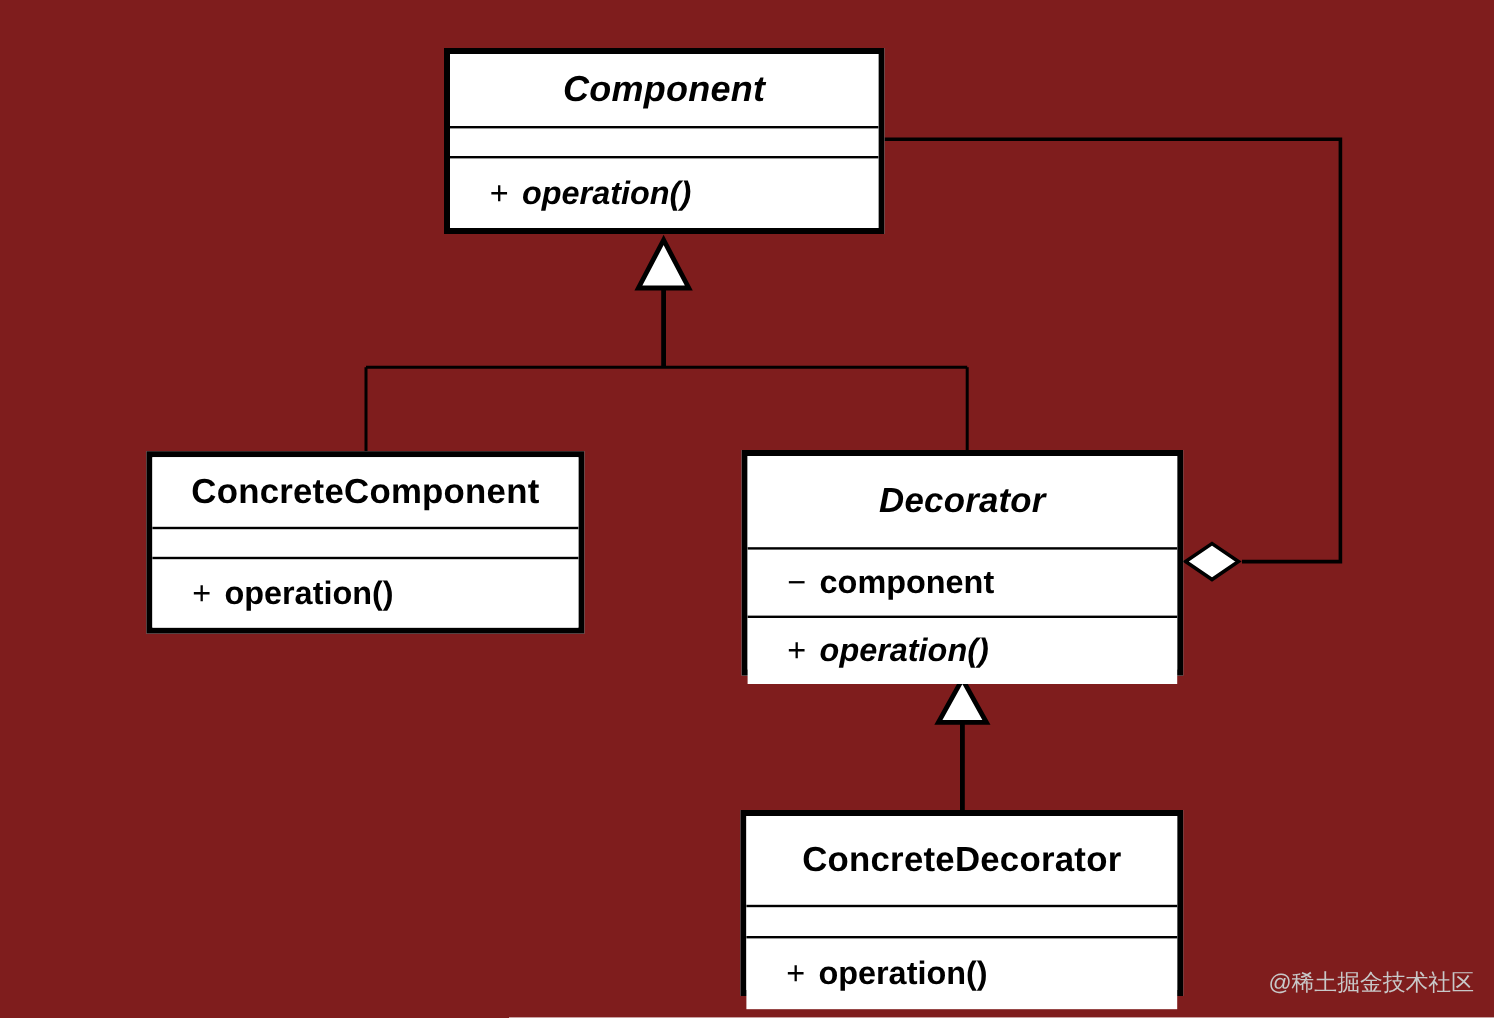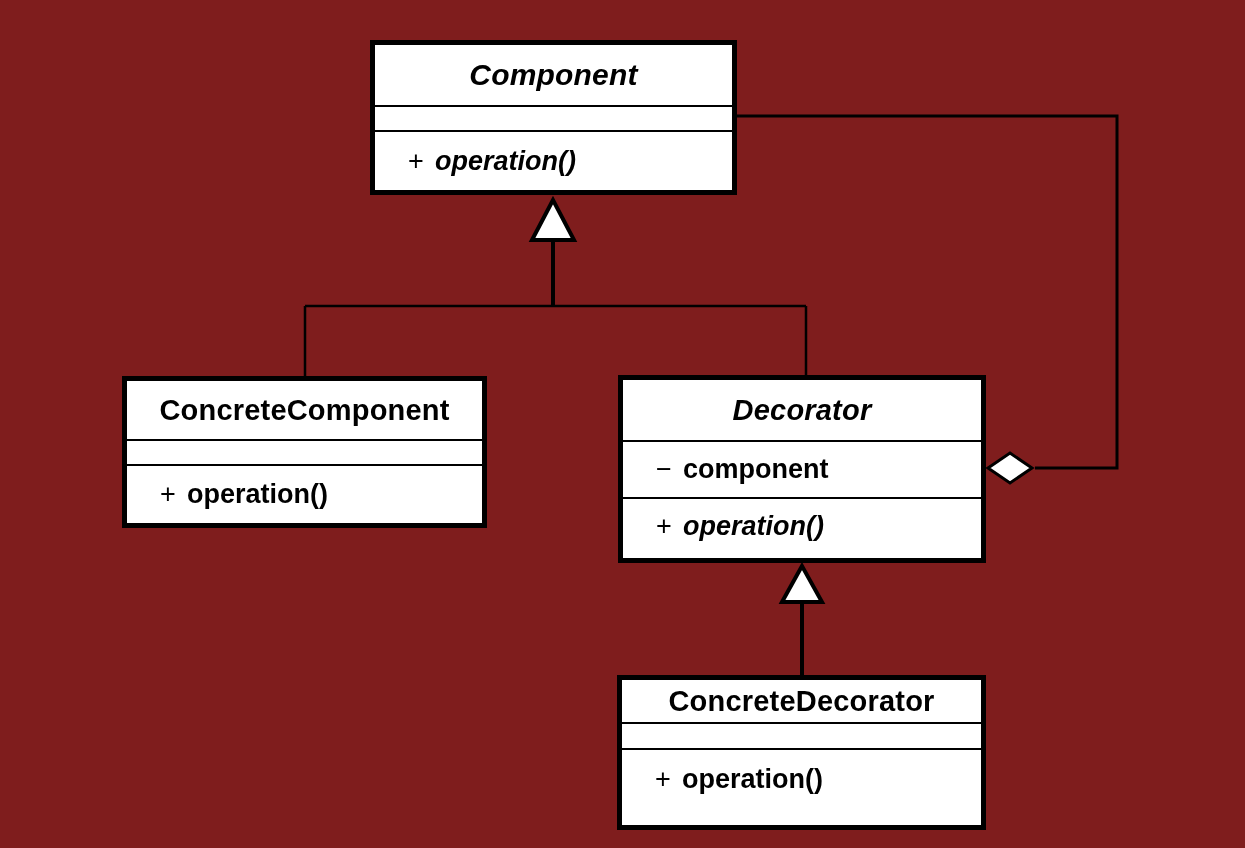--- a/index.html
+++ b/index.html
@@ -124,44 +124,45 @@
     <div class="compartment sep" style="height:25px;"></div>
     <div class="compartment sep" style="height:59px; padding-left:22px;">
       <span class="member" style="font-size:27px;">
         <span class="vis" style="width:38px;">+</span>
         <span class="mname">operation()</span>
       </span>
     </div>
   </div>
 
   <div class="uml-class" style="left:618px; top:375px; width:368px; height:188px;">
-    <div class="compartment title-comp" style="height:60px;">
+    <div class="compartment title-comp" style="height:76px;">
       <span class="cls-title italic" style="font-size:29px;">Decorator</span>
     </div>
     <div class="compartment sep" style="height:57px; padding-left:22px;">
       <span class="member" style="font-size:27px;">
         <span class="vis" style="width:38px;">−</span>
         <span class="mname">component</span>
       </span>
     </div>
     <div class="compartment sep" style="height:57px; padding-left:22px;">
       <span class="member" style="font-size:27px;">
         <span class="vis" style="width:38px;">+</span>
         <span class="mname italic">operation()</span>
       </span>
     </div>
   </div>
 
   <div class="uml-class" style="left:617px; top:675px; width:369px; height:155px;">
-    <div class="compartment title-comp" style="height:42px;">
+    <div class="compartment title-comp" style="height:74px;">
       <span class="cls-title" style="font-size:29px;">ConcreteDecorator</span>
     </div>
     <div class="compartment sep" style="height:26px;"></div>
     <div class="compartment sep" style="height:61px; padding-left:22px;">
       <span class="member" style="font-size:27px;">
         <span class="vis" style="width:38px;">+</span>
         <span class="mname">operation()</span>
       </span>
     </div>
   </div>
 
+  <div class="watermark" style="left:1057px; top:806px;">@稀土掘金技术社区</div>
 
 </div>
 
 </body></html>

